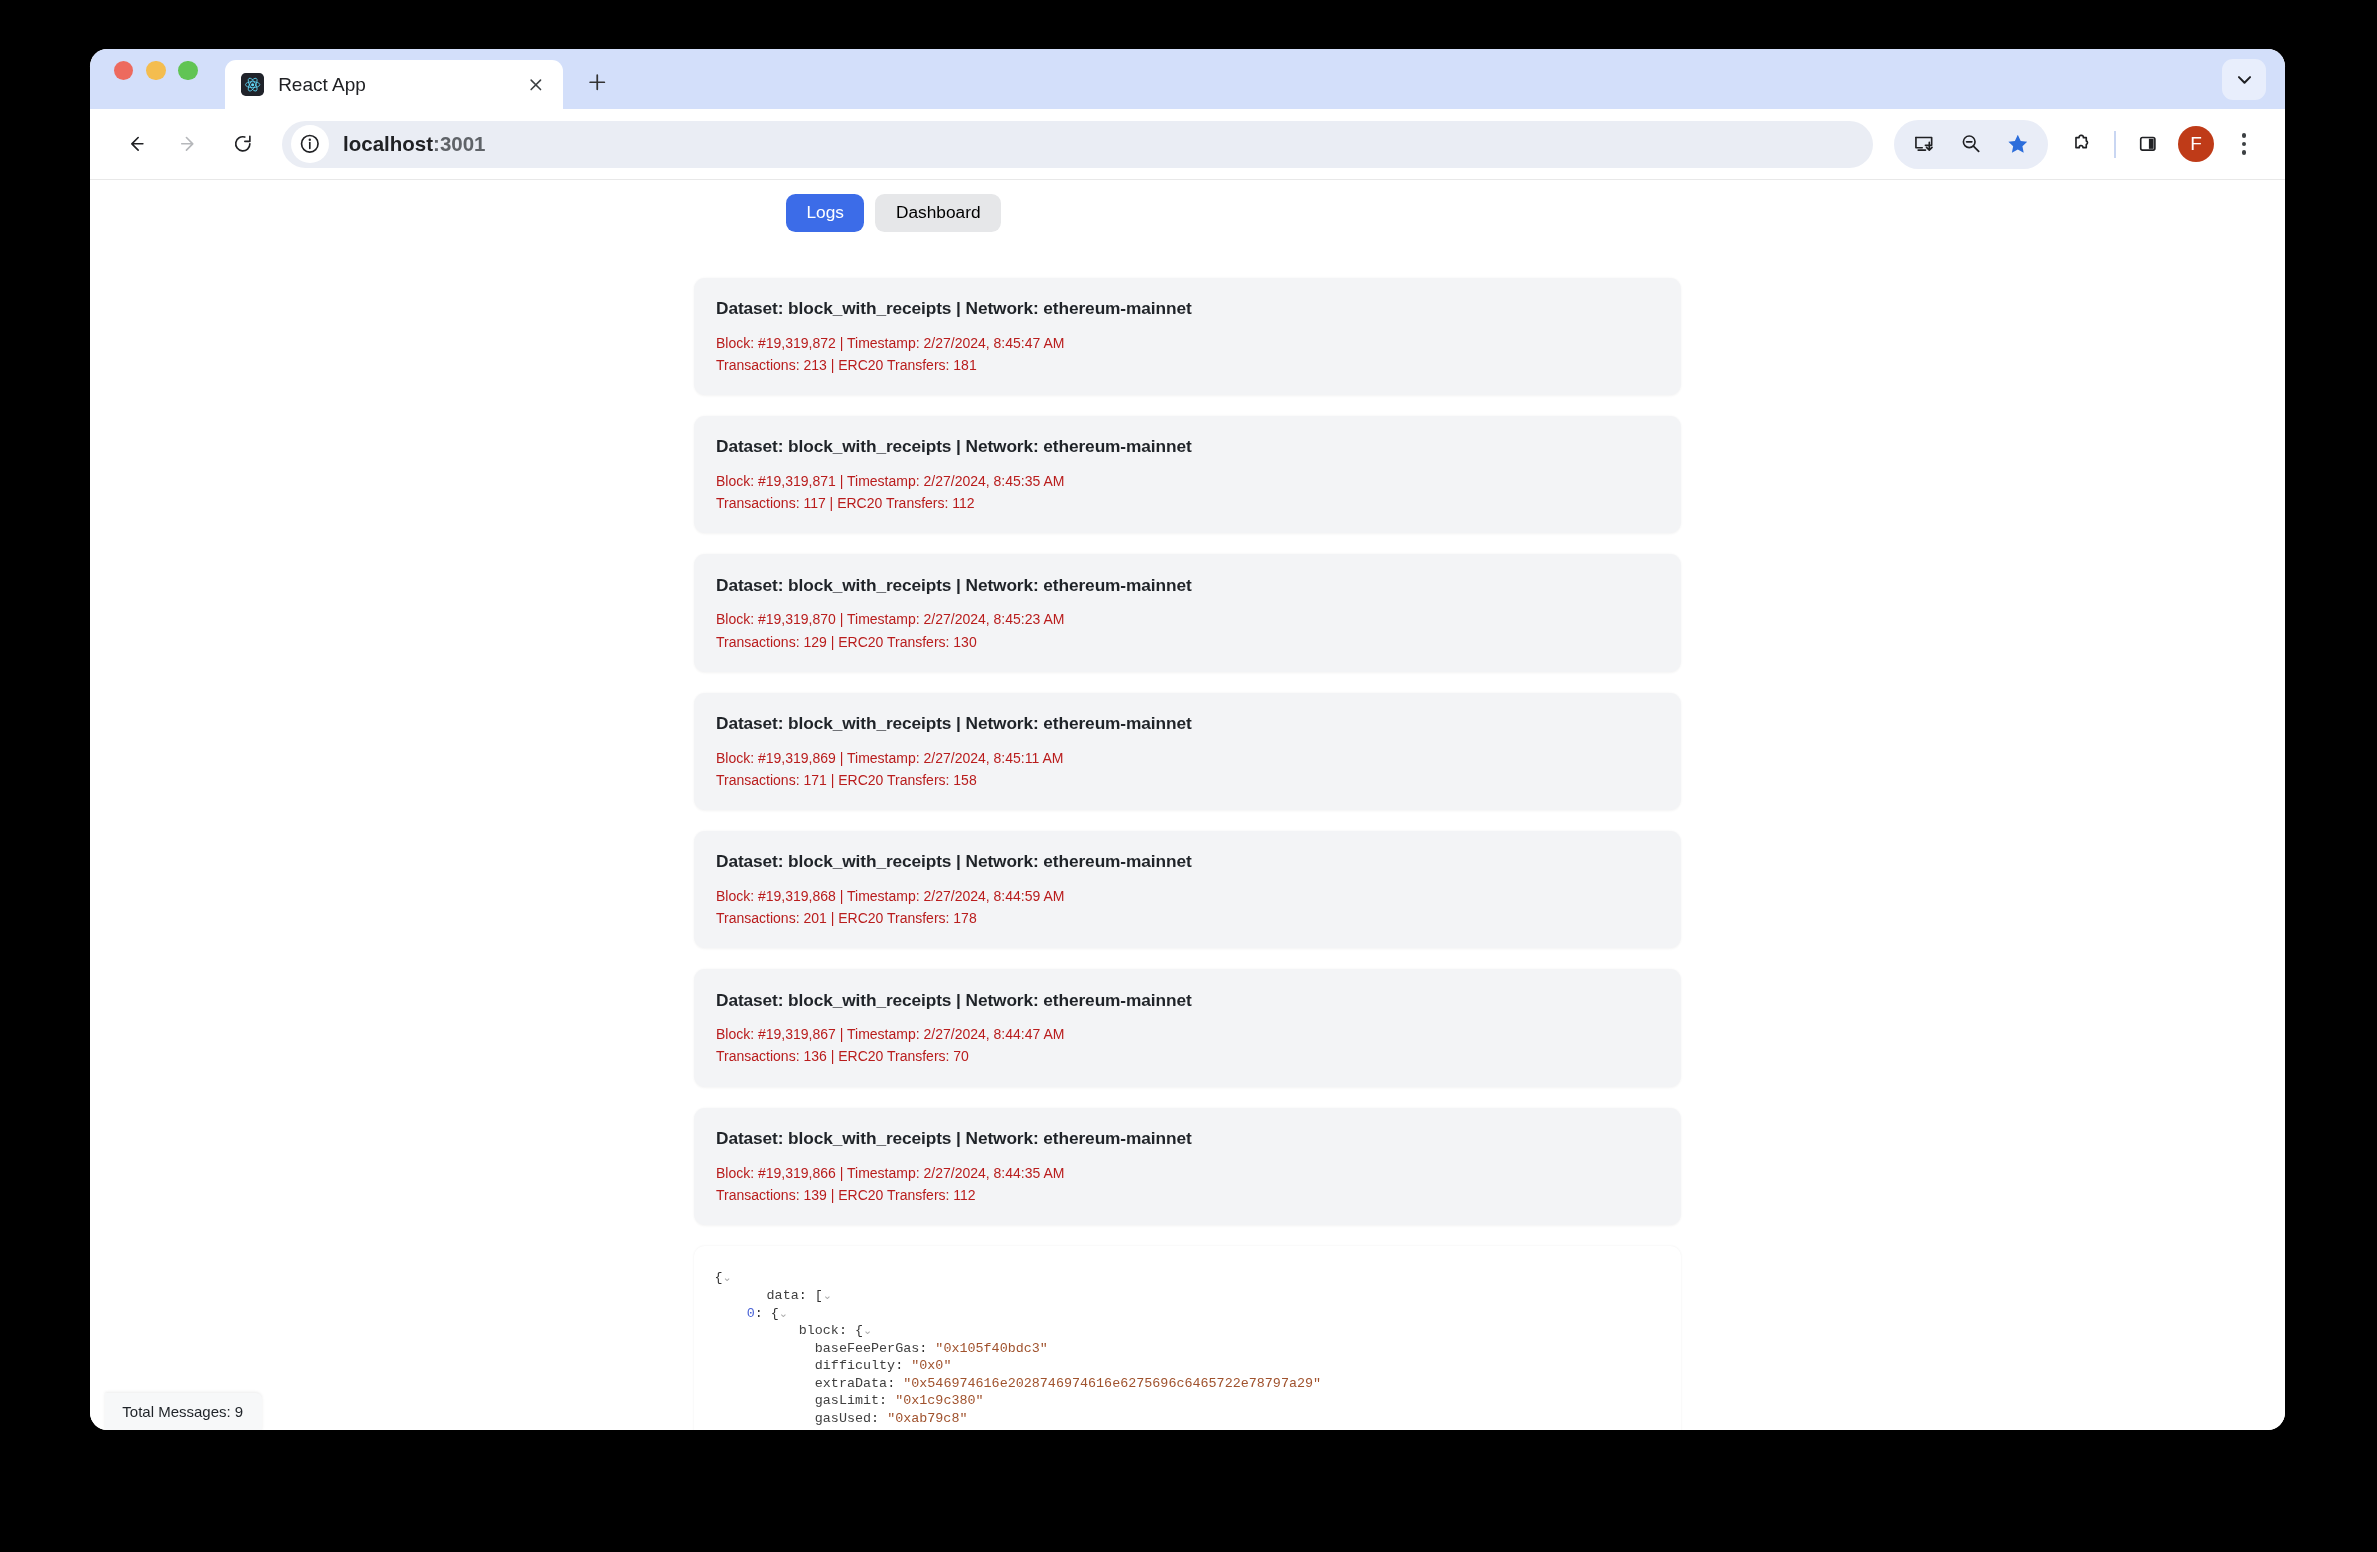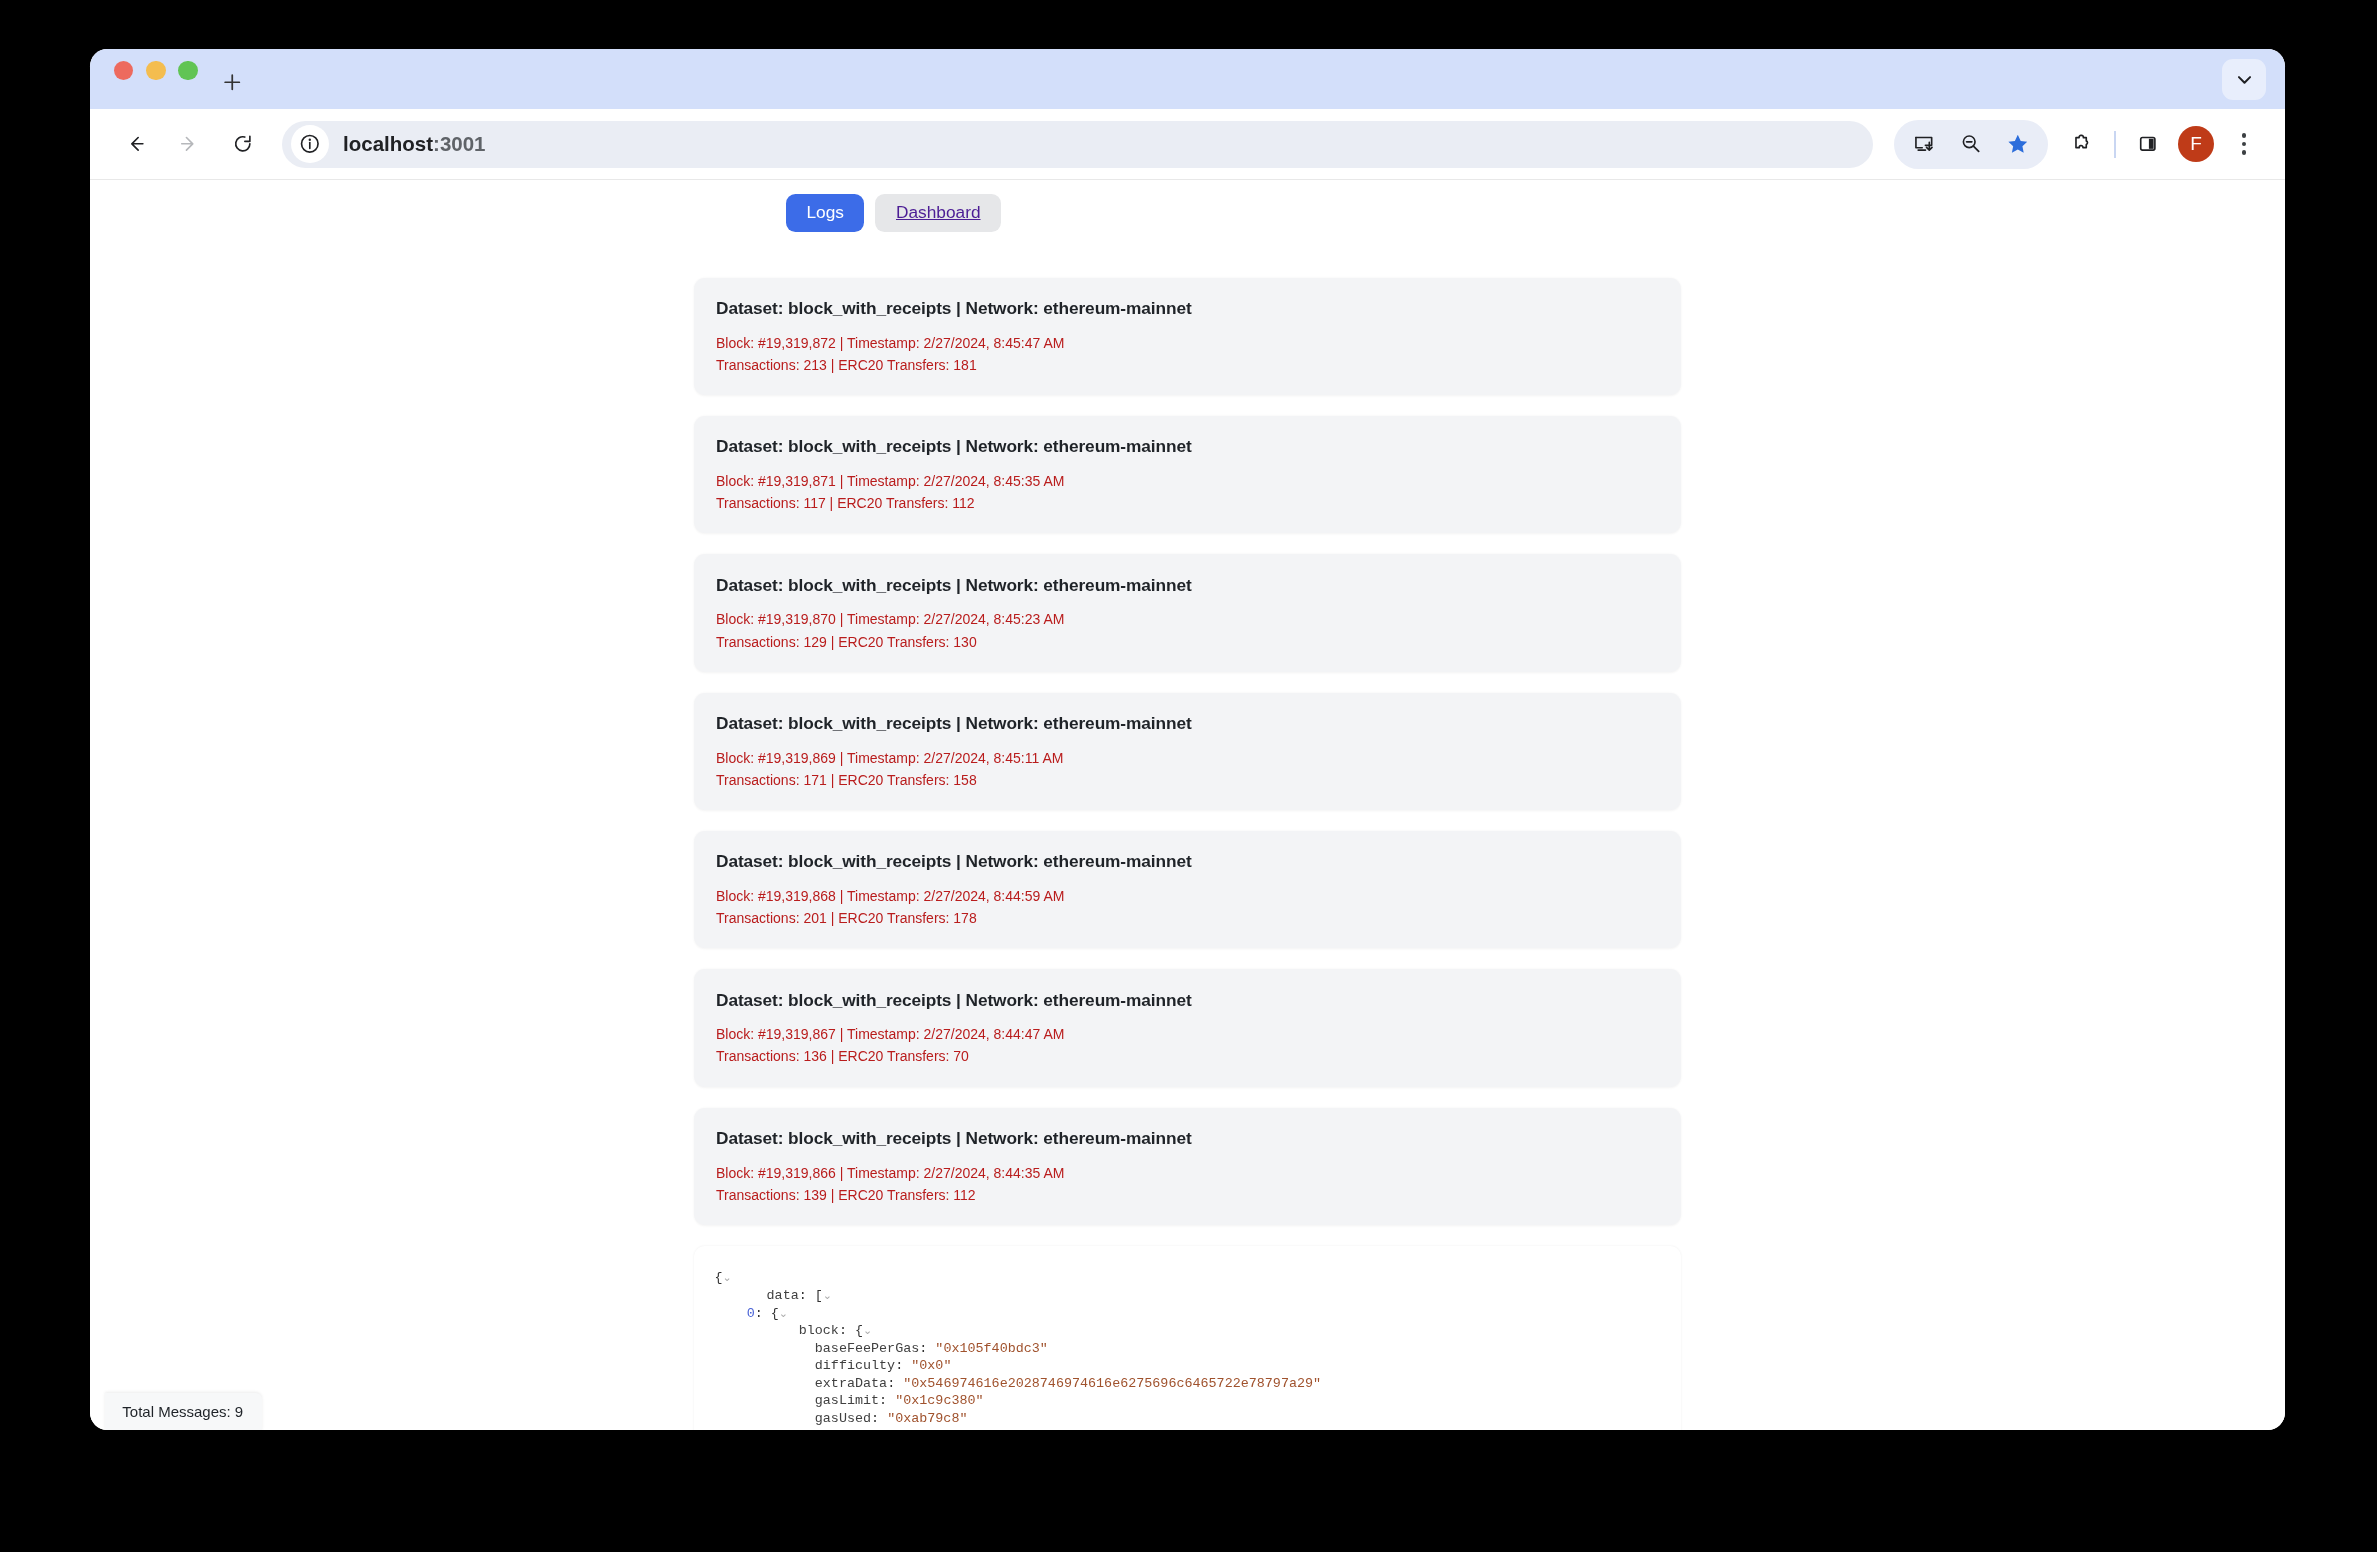--- a/index.html
+++ b/index.html
@@ -195,21 +195,21 @@
   .page-tab {
     font-size: 17.3px;
     padding: 10.2px 20.5px;
     border-radius: 9.4px;
     border: none;
     font-family: "Liberation Sans", sans-serif;
     line-height: 1;
     cursor: pointer;
   }
   .page-tab.active   { background: #3c6ce8; color: #ffffff; }
-  .page-tab.inactive { background: #e6e7e9; color: #4c1d95; text-decoration: underline; }
+  .page-tab.inactive { background: #e6e7e9; color: #000000; }
 
   #log-list {
     margin: 46px auto 0 auto;
     width: 987px;
     display: flex;
     flex-direction: column;
     gap: 21px;
   }
   .log-card {
     background: #f3f4f6;
@@ -268,20 +268,38 @@
 <div id="browser-window">
 
   <div id="tab-strip">
 
     <div id="traffic-lights">
       <span class="light red"></span>
       <span class="light yellow"></span>
       <span class="light green"></span>
     </div>
 
+    <div id="tab-active">
+      <span id="favicon">
+        <svg width="17.3" height="17.3" viewBox="0 0 24 24">
+          <circle cx="12" cy="12" r="2.1" fill="#61dafb"></circle>
+          <g fill="none" stroke="#61dafb" stroke-width="1.1">
+            <ellipse cx="12" cy="12" rx="10" ry="4.1"></ellipse>
+            <ellipse cx="12" cy="12" rx="10" ry="4.1" transform="rotate(60 12 12)"></ellipse>
+            <ellipse cx="12" cy="12" rx="10" ry="4.1" transform="rotate(120 12 12)"></ellipse>
+          </g>
+        </svg>
+      </span>
+      <span id="tab-title">React App</span>
+      <span id="tab-close">
+        <svg width="15.7" height="15.7" viewBox="0 0 20 20">
+          <path d="M4 4 L16 16 M16 4 L4 16" stroke="#3c4043" stroke-width="2" fill="none" stroke-linecap="round"></path>
+        </svg>
+      </span>
+    </div>
 
     <div id="new-tab-button">
       <svg width="20.5" height="20.5" viewBox="0 0 26 26">
         <path d="M13 4 V22 M4 13 H22" stroke="#333" stroke-width="2.2" stroke-linecap="round" fill="none"></path>
       </svg>
     </div>
 
     <div id="tab-list-button">
       <svg width="19" height="19" viewBox="0 0 24 24">
         <path d="M5 9 L12 16 L19 9" stroke="#202124" stroke-width="2.6" fill="none" stroke-linecap="round" stroke-linejoin="round"></path>

